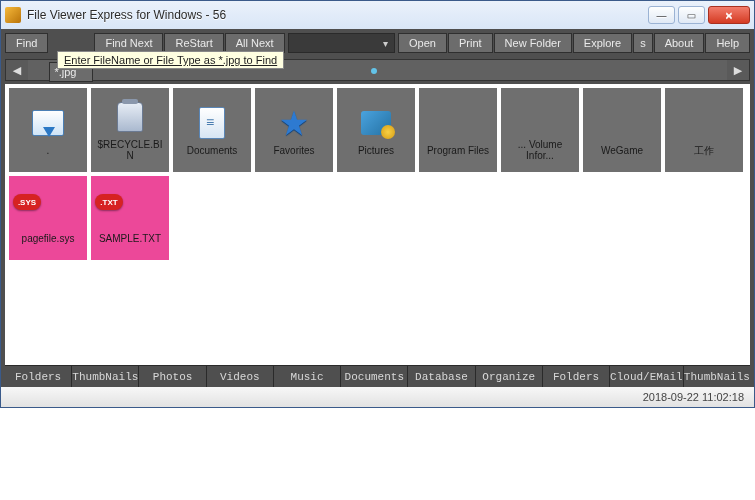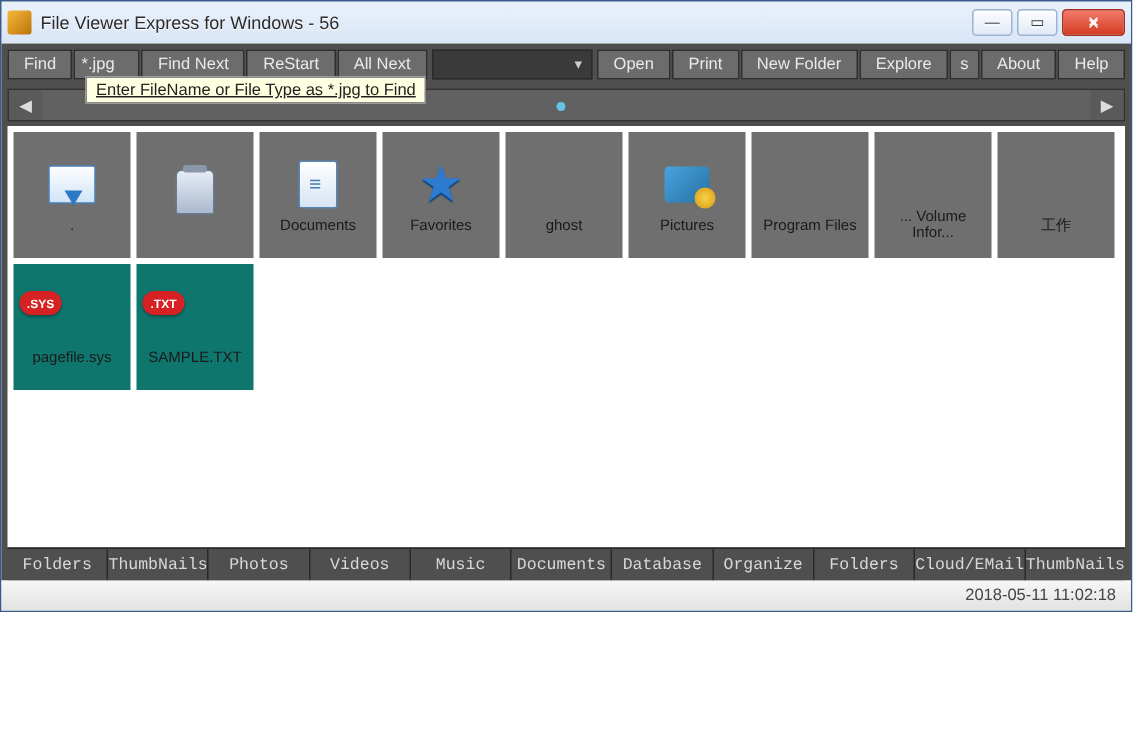--- a/index.html
+++ b/index.html
@@ -17,39 +17,39 @@
 .pathbox{flex:1;height:20px;background:#3a3a3a;border:1px solid #2a2a2a;color:#ddd;display:flex;align-items:center;justify-content:flex-end;padding:0 6px;position:relative;margin:0 2px;}
 .chev{color:#ccc;font-size:10px;}
 .tooltip{position:absolute;left:52px;top:18px;background:#ffffe1;border:1px solid #888;padding:2px 6px;color:#222;font-size:11px;z-index:10;white-space:nowrap;text-decoration:underline;}
 .scrollbar-row{height:22px;background:#616161;margin:4px 0 3px 0;display:flex;align-items:center;border:1px solid #333;}
 .sbtn{width:22px;height:20px;display:flex;align-items:center;justify-content:center;color:#ddd;background:#5a5a5a;cursor:pointer;}
 .strack{flex:1;height:100%;position:relative;}
 .sdot{position:absolute;left:49%;top:8px;width:6px;height:6px;border-radius:50%;background:#63c3e8;}
 .content{flex:1;background:#fff;overflow:hidden;padding:4px;}
 .grid{display:flex;flex-wrap:wrap;gap:4px;align-content:flex-start;}
 .item{width:78px;height:84px;background:#6f6f6f;display:flex;flex-direction:column;align-items:center;justify-content:center;color:#1e1e1e;cursor:pointer;position:relative;padding:2px;}
-.item.file{background:#0f766e;}
+.item.file{background:#ec4899;}
 .ico{width:36px;height:36px;margin-bottom:4px;display:flex;align-items:center;justify-content:center;}
 .lbl{font-size:10px;text-align:center;color:#1a1a1a;line-height:1.1;word-break:break-word;max-width:72px;}
 .badge{position:absolute;top:18px;left:4px;width:28px;height:16px;background:#d62222;border-radius:8px;color:#fff;font-size:8px;font-weight:bold;display:flex;align-items:center;justify-content:center;box-shadow:0 1px 2px rgba(0,0,0,.4);}
 .bottombar{height:22px;background:#4f4f4f;display:flex;border-top:1px solid #2a2a2a;}
 .bbtn{flex:1;color:#d8d8d8;display:flex;align-items:center;justify-content:center;border-right:1px solid #2a2a2a;cursor:pointer;font-size:11px;font-family:Liberation Mono, monospace;}
 .bbtn:last-child{border-right:none;}
 .statusbar{height:20px;background:linear-gradient(180deg,#f7f7f7,#e2e2e2);display:flex;align-items:center;justify-content:flex-end;padding:0 10px;color:#444;font-size:11px;}
 
 .folder-up{width:32px;height:26px;background:linear-gradient(180deg,#fefefe,#cfe4f7);border:1px solid #4a7fb5;border-radius:2px;position:relative;}
 .folder-up::after{content:"";position:absolute;left:10px;bottom:-2px;width:0;height:0;border-left:6px solid transparent;border-right:6px solid transparent;border-bottom:10px solid #2b78c5;transform:rotate(180deg);}
 .recycle{width:26px;height:30px;background:linear-gradient(180deg,#e7edf5,#aab9cf);border-radius:4px 4px 2px 2px;border:1px solid #6b7a92;position:relative;}
 .recycle::before{content:"";position:absolute;top:-4px;left:4px;right:4px;height:5px;background:#8a97ab;border-radius:2px;}
 .docs{width:26px;height:32px;background:linear-gradient(180deg,#fff,#d7e5f3);border:1px solid #5a86b6;border-radius:2px;position:relative;}
 .docs::before{content:"≡";position:absolute;left:6px;top:6px;color:#4a7db0;font-size:14px;}
 .star{font-size:34px;color:#2d7ad1;text-shadow:0 1px 1px #0b3e78;}
 .picsicon{width:30px;height:24px;background:linear-gradient(135deg,#4aa3df,#2471a3);border-radius:3px;position:relative;}
 .picsicon::after{content:"";position:absolute;right:-4px;bottom:-4px;width:14px;height:14px;border-radius:50%;background:radial-gradient(circle,#f7d046,#d69b12);}
-.typefield{width:44px;height:20px;background:#6c6c6c;border:1px solid #2f2f2f;color:#eaeaea;padding:0 4px;}
+.typefield{width:44px;height:20px;background:#6c6c6c;border:1px solid #2f2f2f;color:#eaeaea;padding:0 4px;margin-top:29px;}
 </style>
 </head>
 <body>
 
 <div class="win">
 
   <div class="titlebar">
     <div class="app-icon"></div>
     <div class="title">File Viewer Express for Windows - 56</div>
     <div class="winbtns">
@@ -93,50 +93,51 @@
           <div class="item">
             <div class="ico">
               <div class="folder-up"></div>
             </div>
             <div class="lbl">.</div>
           </div>
           <div class="item">
             <div class="ico">
               <div class="recycle"></div>
             </div>
+            <div class="lbl">$RECYCLE.BIN</div>
           </div>
           <div class="item">
             <div class="ico">
               <div class="docs"></div>
             </div>
             <div class="lbl">Documents</div>
           </div>
           <div class="item">
             <div class="ico">
               <div class="star">★</div>
             </div>
             <div class="lbl">Favorites</div>
           </div>
           <div class="item">
-            <div class="ico"></div>
-            <div class="lbl">ghost</div>
-          </div>
-          <div class="item">
             <div class="ico">
               <div class="picsicon"></div>
             </div>
             <div class="lbl">Pictures</div>
           </div>
           <div class="item">
             <div class="ico"></div>
             <div class="lbl">Program Files</div>
           </div>
           <div class="item">
             <div class="ico"></div>
             <div class="lbl">... Volume Infor...</div>
+          </div>
+          <div class="item">
+            <div class="ico"></div>
+            <div class="lbl">WeGame</div>
           </div>
           <div class="item">
             <div class="ico"></div>
             <div class="lbl">工作</div>
           </div>
           <div class="item file">
             <div class="badge">.SYS</div>
             <div class="ico"></div>
             <div class="lbl">pagefile.sys</div>
           </div>
@@ -158,16 +159,16 @@
         <div class="bbtn">Database</div>
         <div class="bbtn">Organize</div>
         <div class="bbtn">Folders</div>
         <div class="bbtn">Cloud/EMail</div>
         <div class="bbtn">ThumbNails</div>
       </div>
 
   </div>
 
   <div class="statusbar">
-    <span>2018-05-11 11:02:18</span>
+    <span>2018-09-22 11:02:18</span>
   </div>
 
 </div>
 
 </body></html>

